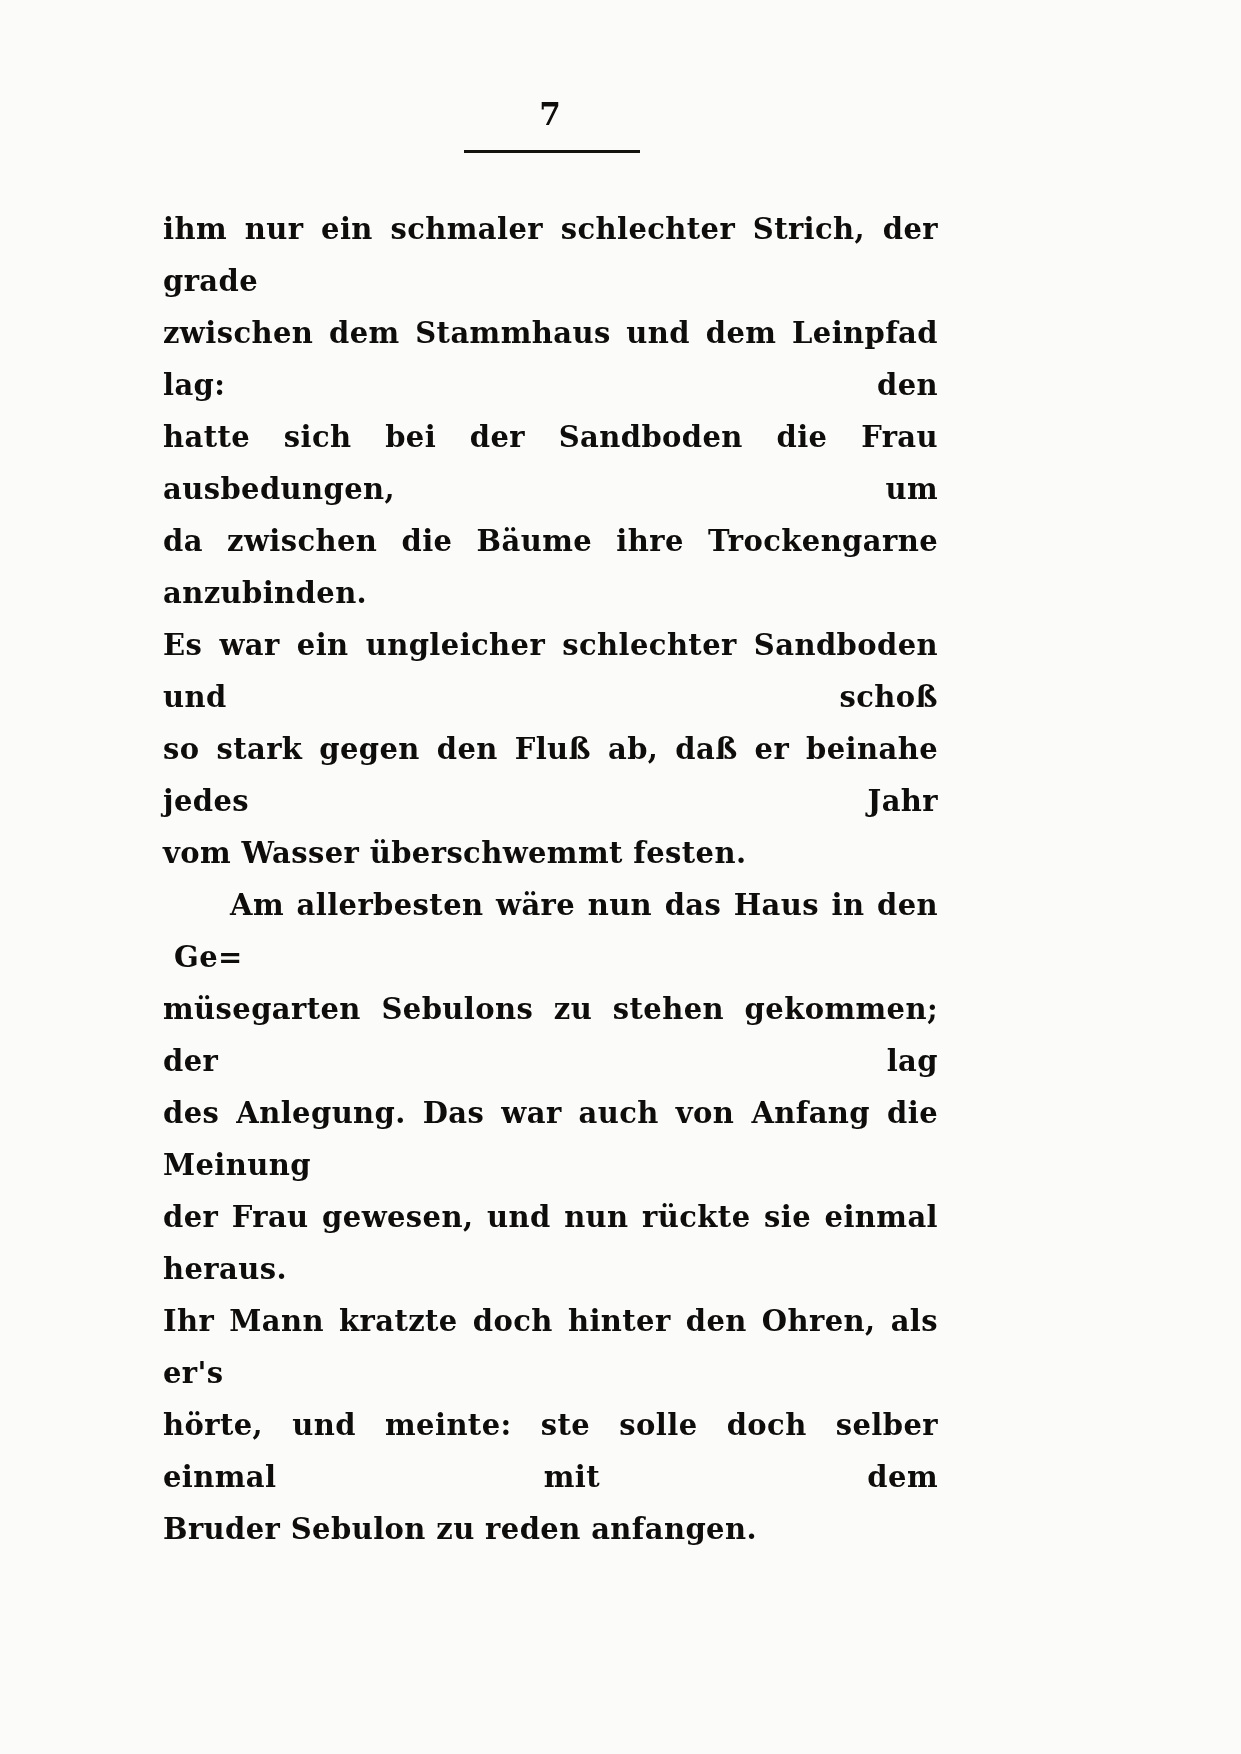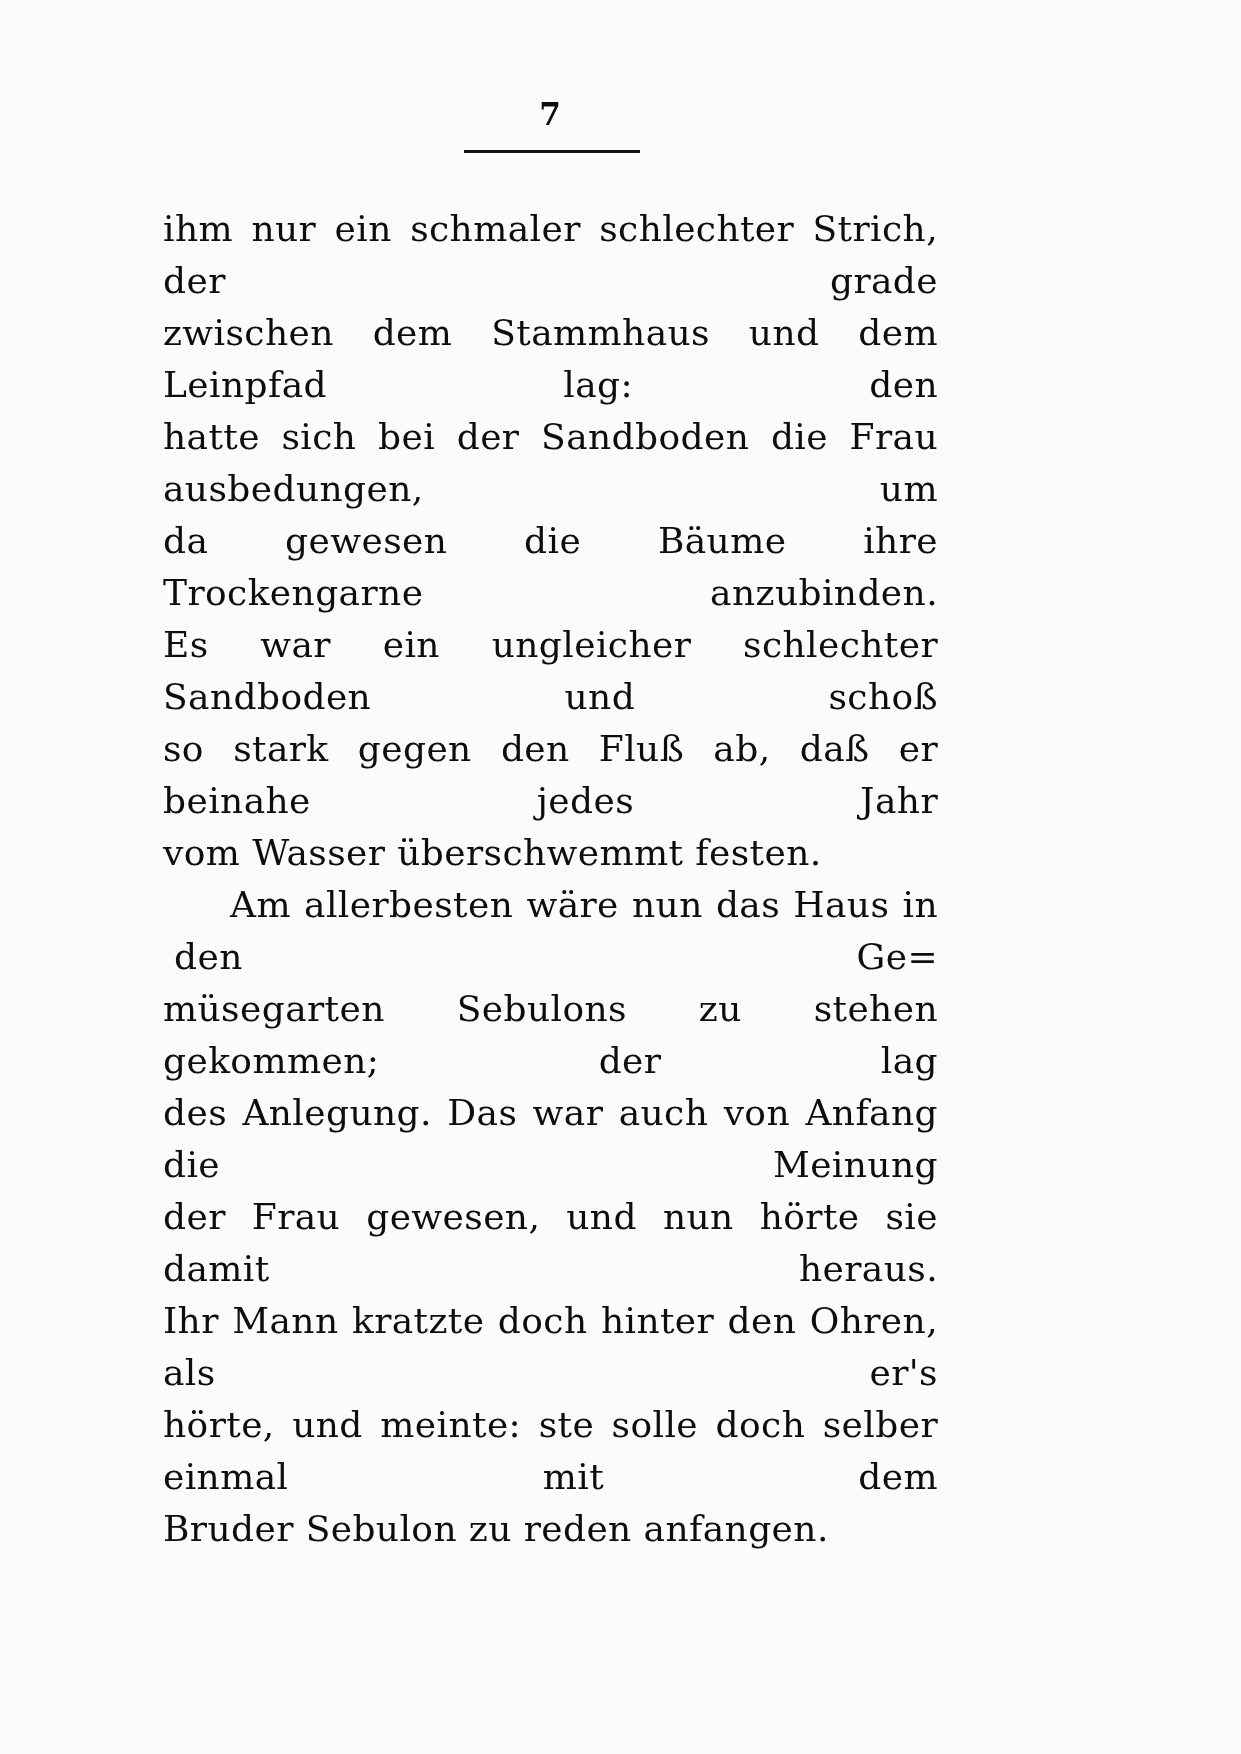--- a/index.html
+++ b/index.html
@@ -37,23 +37,23 @@
     height: 3px;
     background: #15130f;
   }
   .text-block {
     position: absolute;
     top: 203px;
     left: 163px;
     width: 775px;
   }
   .line {
-    font-size: 36px;
+    font-size: 29px;
     line-height: 52px;
-    font-weight: normal;
+    font-weight: bold;
     letter-spacing: 0.4px;
     white-space: normal;
     text-align: left;
   }
   .line.justify {
     text-align: justify;
     text-align-last: justify;
   }
   .line.indent {
     text-indent: 56px;
@@ -63,25 +63,25 @@
 </head>
 <body>
 
 <div class="page">
   <div class="page-number">7</div>
   <div class="header-rule"></div>
   <div class="text-block" id="text-block">
       <div class="line justify">ihm nur ein schmaler schlechter Strich, der grade</div>
       <div class="line justify">zwischen dem Stammhaus und dem Leinpfad lag: den</div>
       <div class="line justify">hatte sich bei der Sandboden die Frau ausbedungen, um</div>
-      <div class="line justify">da gewesen die Bäume ihre Trockengarne anzubinden.</div>
+      <div class="line justify">da zwischen die Bäume ihre Trockengarne anzubinden.</div>
       <div class="line justify">Es war ein ungleicher schlechter Sandboden und schoß</div>
       <div class="line justify">so stark gegen den Fluß ab, daß er beinahe jedes Jahr</div>
       <div class="line">vom Wasser überschwemmt festen.</div>
       <div class="line justify indent">Am allerbesten wäre nun das Haus in den Ge=</div>
       <div class="line justify">müsegarten Sebulons zu stehen gekommen; der lag</div>
       <div class="line justify">des Anlegung. Das war auch von Anfang die Meinung</div>
-      <div class="line justify">der Frau gewesen, und nun hörte sie damit heraus.</div>
+      <div class="line justify">der Frau gewesen, und nun rückte sie einmal heraus.</div>
       <div class="line justify">Ihr Mann kratzte doch hinter den Ohren, als er's</div>
       <div class="line justify">hörte, und meinte: ste solle doch selber einmal mit dem</div>
       <div class="line">Bruder Sebulon zu reden anfangen.</div>
     </div>
 </div>
 
 </body></html>

